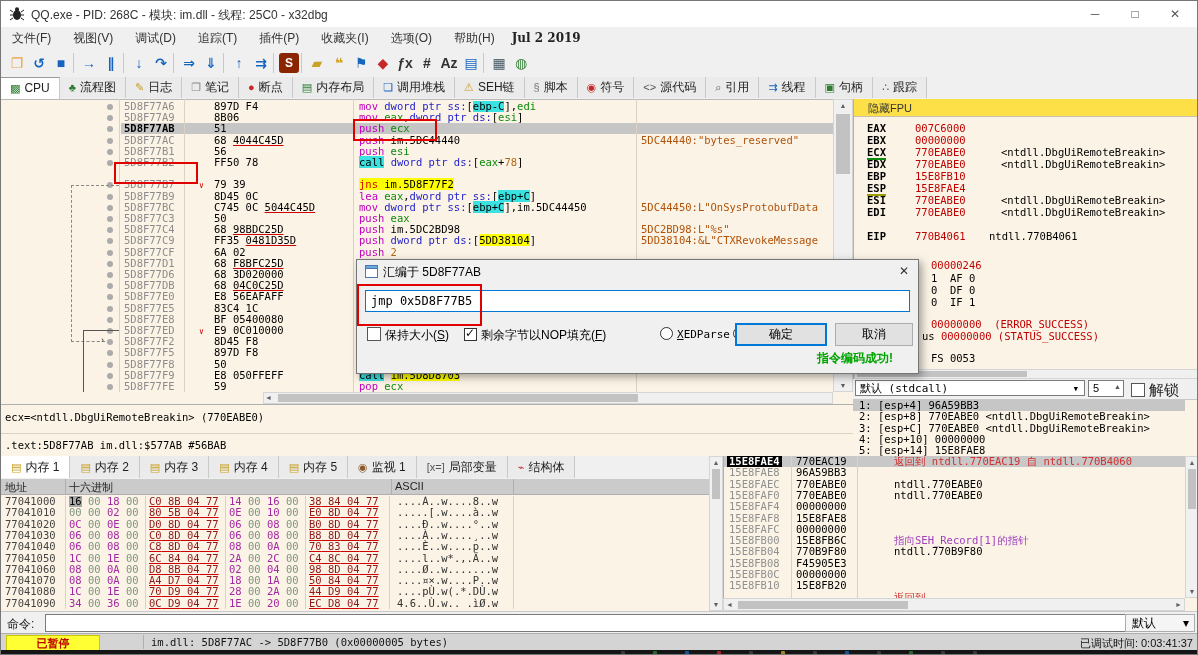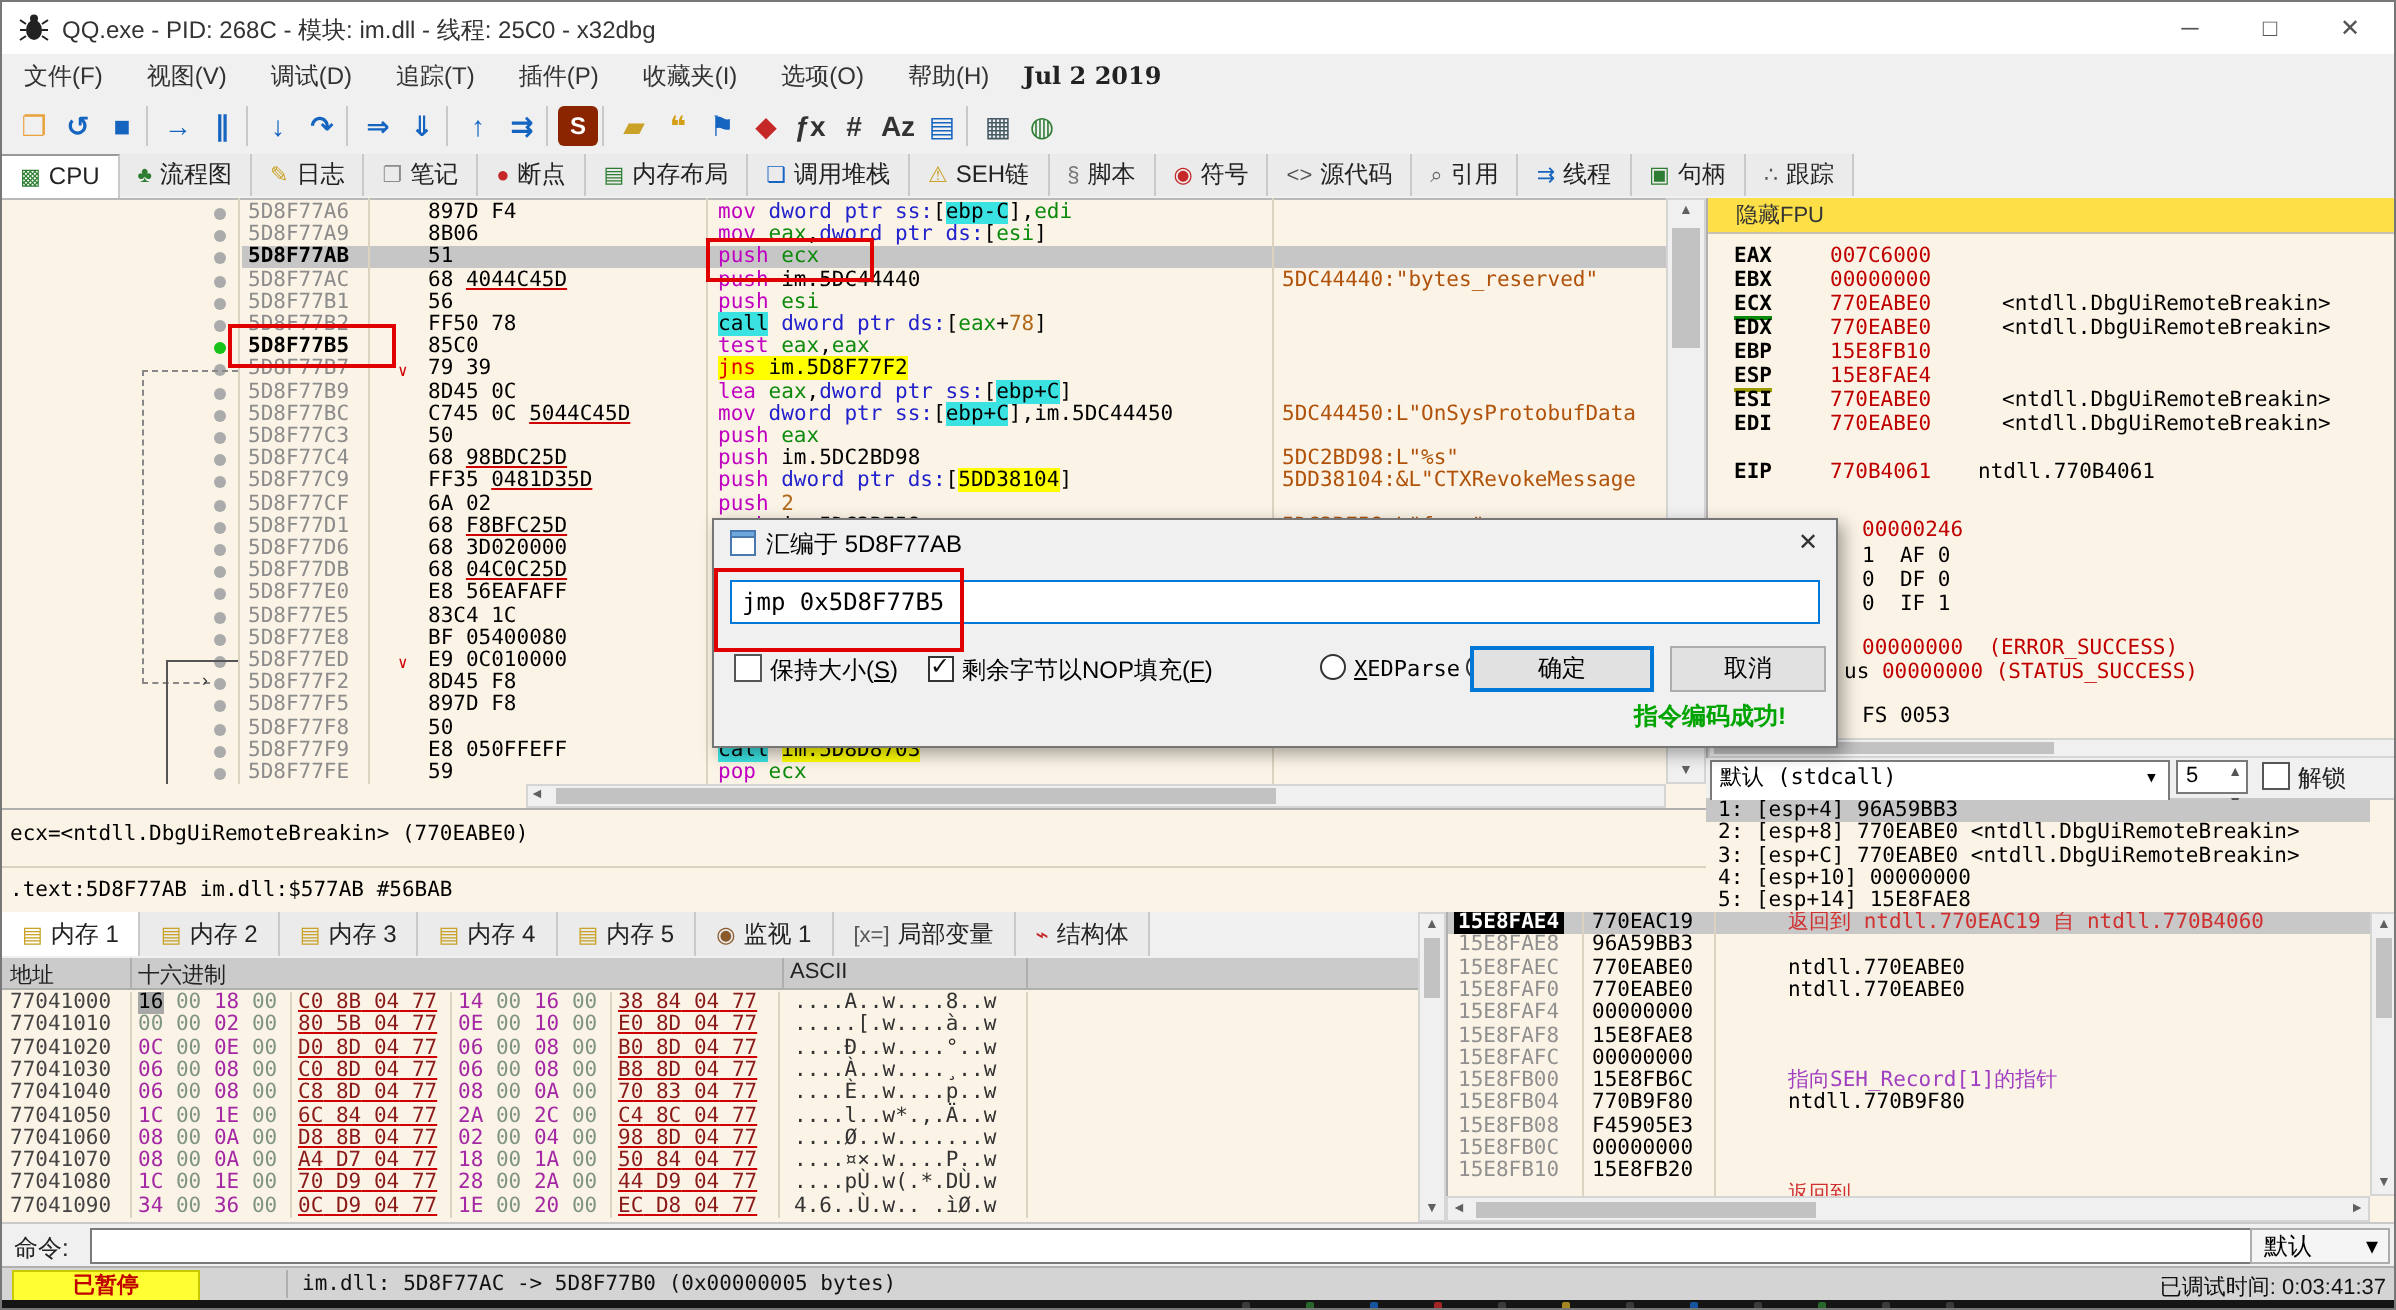--- a/index.html
+++ b/index.html
@@ -46,23 +46,23 @@
   #fpubar{position:absolute;left:853px;top:98px;width:345px;height:18px;background:#fde047;border-bottom:1px solid #C8C0B0;font-size:11px;color:#333;line-height:18px;padding-left:14px;box-sizing:border-box;}
   .regrow{position:absolute;font-family:"DejaVu Sans Mono","Liberation Mono",monospace;font-size:10.5px;line-height:11px;}
   .regname{color:#000;font-weight:bold;}
   .regname.ug{border-bottom:2px solid #0C8A0C;}
   .regname.uo{border-bottom:2px solid #9C9C00;}
   .regval{color:#C00000;position:absolute;left:48px;}
   .regann{color:#000;position:absolute;left:148px;}
   .ffrag{position:absolute;font-family:"DejaVu Sans Mono","Liberation Mono",monospace;font-size:10.5px;line-height:11px;white-space:pre;}
   .fr{color:#C00000}.fb{color:#000}
   #ccrow{position:absolute;left:852px;top:378px;width:346px;height:20px;background:#F0F0F0;border-bottom:1px solid #C8C8C8;}
-  #cccombo{position:absolute;left:2px;top:1px;width:230px;height:31px;background:#fff;border:1px solid #7A7A7A;font-size:11px;font-family:"DejaVu Sans Mono",monospace;line-height:15px;padding-left:4px;box-sizing:border-box;}
+  #cccombo{position:absolute;left:2px;top:1px;width:230px;height:16px;background:#fff;border:1px solid #7A7A7A;font-size:11px;font-family:"DejaVu Sans Mono",monospace;line-height:15px;padding-left:4px;box-sizing:border-box;}
   #ccspin{position:absolute;left:235px;top:1px;width:36px;height:17px;background:#fff;border:1px solid #7A7A7A;font-size:11px;line-height:15px;padding-left:4px;box-sizing:border-box;}
-  #ccunlock{position:absolute;left:278px;top:2px;font-size:12px;color:#222;}
+  #ccunlock{position:absolute;left:278px;top:2px;font-size:15px;color:#222;}
   .cbbox{display:inline-block;width:12px;height:12px;background:#fff;border:1px solid #555;vertical-align:-2px;margin-right:4px;}
   #args-rows{position:absolute;left:852px;top:399px;width:332px;height:56px;overflow:hidden;}
   .argrow{position:absolute;left:0;width:332px;height:11.3px;font-family:"DejaVu Sans Mono",monospace;font-size:10.5px;line-height:11px;padding-left:6px;box-sizing:border-box;color:#000;white-space:pre;}
   .argrow.sel{background:#C6C6C6;}
   
   #infopane{position:absolute;left:0;top:403px;width:852px;height:52px;background:#FBF3E5;border-top:1px solid #B0B0B0;border-bottom:1px solid #B0B0B0;}
   .infoline{position:absolute;left:4px;font-family:"DejaVu Sans Mono",monospace;font-size:10.5px;color:#000;}
   
   #dumptabs{position:absolute;left:0;top:455px;width:708px;height:23px;background:#F0F0F0;border-bottom:1px solid #B9B9B9;white-space:nowrap;}
   .dumptab{display:inline-block;height:22px;line-height:22px;padding:0 10px;font-size:12px;color:#222;border-right:1px solid #C9C9C9;background:#EBEBEB;vertical-align:top;}
@@ -205,26 +205,20 @@
         <span class="daddr">5D8F77B1</span>
         <span class="dbytes"><span>56</span></span>
         <span class="dinstr"><span class="tk-m">push </span><span class="tk-g">esi</span></span>
       </div>
       <div class="drow" style="top: 56px;">
         <span class="dot"></span>
         <span class="daddr">5D8F77B2</span>
         <span class="dbytes"><span>FF50 78</span></span>
         <span class="dinstr"><span class="tk-cb">call</span><span class="tk-k"> </span><span class="tk-b">dword ptr ds:</span><span class="tk-k">[</span><span class="tk-g">eax</span><span class="tk-k">+</span><span class="tk-n">78</span><span class="tk-k">]</span></span>
       </div>
-      <div class="drow" style="top: 67.2px;">
-        <span class="dot green"></span>
-        <span class="daddr dbold">5D8F77B5</span>
-        <span class="dbytes"><span>85C0</span></span>
-        <span class="dinstr"><span class="tk-m">test </span><span class="tk-g">eax</span><span class="tk-k">,</span><span class="tk-g">eax</span></span>
-      </div>
       <div class="drow" style="top: 78.4px;">
         <span class="dot"></span>
         <span class="daddr">5D8F77B7</span>
         <span class="dmark">∨</span>
         <span class="dbytes"><span>79 39</span></span>
         <span class="dinstr"><span class="tk-rj">jns</span><span class="tk-hy"> </span><span class="tk-hy">im.5D8F77F2</span></span>
       </div>
       <div class="drow" style="top: 89.6px;">
         <span class="dot"></span>
         <span class="daddr">5D8F77B9</span>

